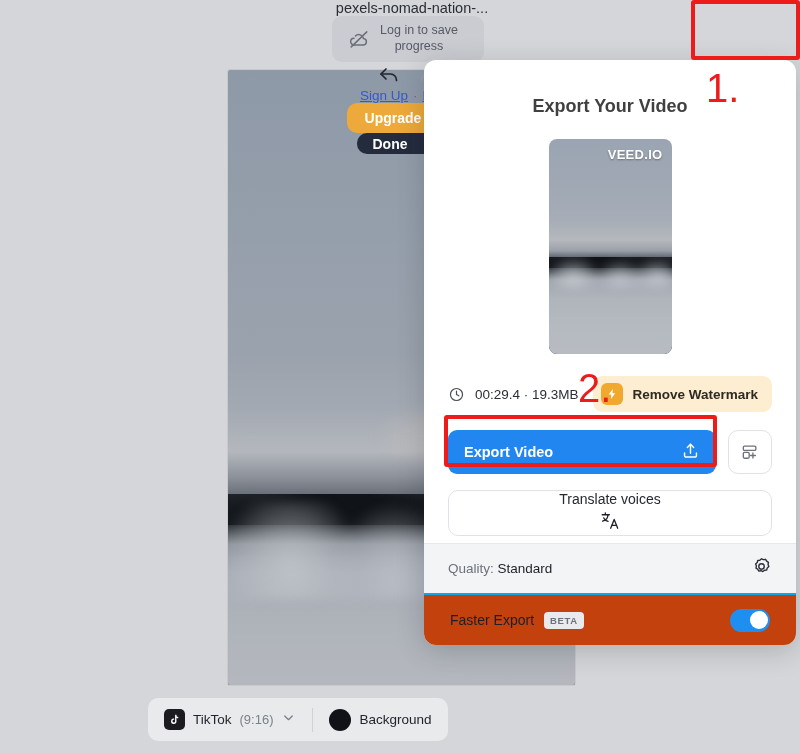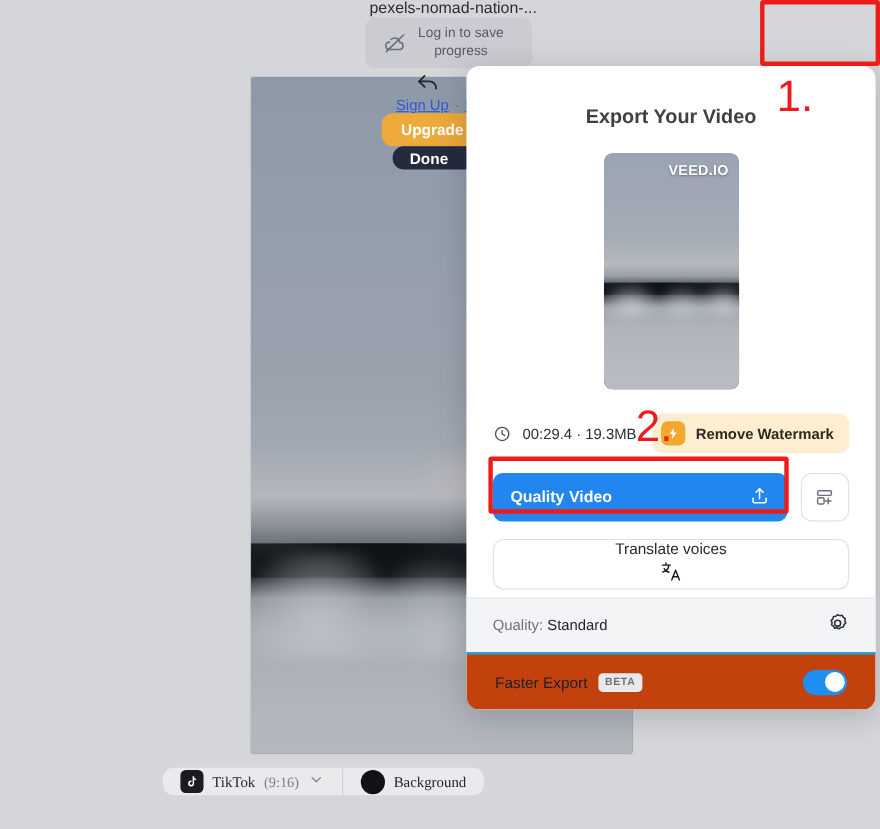--- a/index.html
+++ b/index.html
@@ -125,26 +125,25 @@
   }
   .video-cloud-hi {
     position: absolute; left: 38%; right: 2%; top: 54%; height: 11%;
     background: radial-gradient(ellipse 60% 80% at 50% 50%, rgba(212,203,194,0.55), transparent 72%);
     filter: blur(6px);
   }
 
   
   .bottom-bar {
     position: absolute; left: 148px; top: 698px;
-    height: 25px;
+    height: 43px;
     background: #e9eaec;
     border-radius: 10px;
     display: flex; align-items: center;
     z-index: 6;
-    font-family: Liberation Serif, serif;
   }
   .bb-item { display: flex; align-items: center; gap: 8px; padding: 0 16px; height: 43px; cursor: pointer; }
   .bb-divider { width: 1px; height: 24px; background: #cfd1d5; }
   .tiktok-icon {
     width: 21px; height: 21px; border-radius: 5px; background: #1b1b20;
     display: flex; align-items: center; justify-content: center; flex: none;
   }
   .bb-text { font-size: 13.5px; color: #22252c; }
   .bb-sub { font-size: 13px; color: #7b7f89; }
   .bg-swatch { width: 22px; height: 22px; border-radius: 50%; background: #111217; flex: none; }
@@ -394,21 +393,21 @@
           <svg viewBox="0 0 24 24" width="12" height="12" fill="#ffffff">
             <path d="M13.6 2 5.4 13.2h5.3L9.9 22l8.5-11.6h-5.5z"></path>
           </svg>
         </span>
         <span class="rm-text">Remove Watermark</span>
       </div>
     </div>
 
     <div class="action-row">
       <button class="export-btn">
-        <span class="export-label">Quality Video</span>
+        <span class="export-label">Export Video</span>
         <span>
           <svg viewBox="0 0 24 24" width="19" height="19" fill="none" stroke="#ffffff" stroke-width="1.8" stroke-linecap="round" stroke-linejoin="round">
             <path d="M12 15.5V4.2"></path>
             <path d="M8 8.2l4-4 4 4"></path>
             <path d="M4.5 15v3.5a1.8 1.8 0 0 0 1.8 1.8h11.4a1.8 1.8 0 0 0 1.8-1.8V15"></path>
           </svg>
         </span>
       </button>
       <button class="icon-btn">
         <svg viewBox="0 0 24 24" width="20" height="20" fill="none" stroke="#6d717b" stroke-width="1.6" stroke-linecap="round" stroke-linejoin="round">

